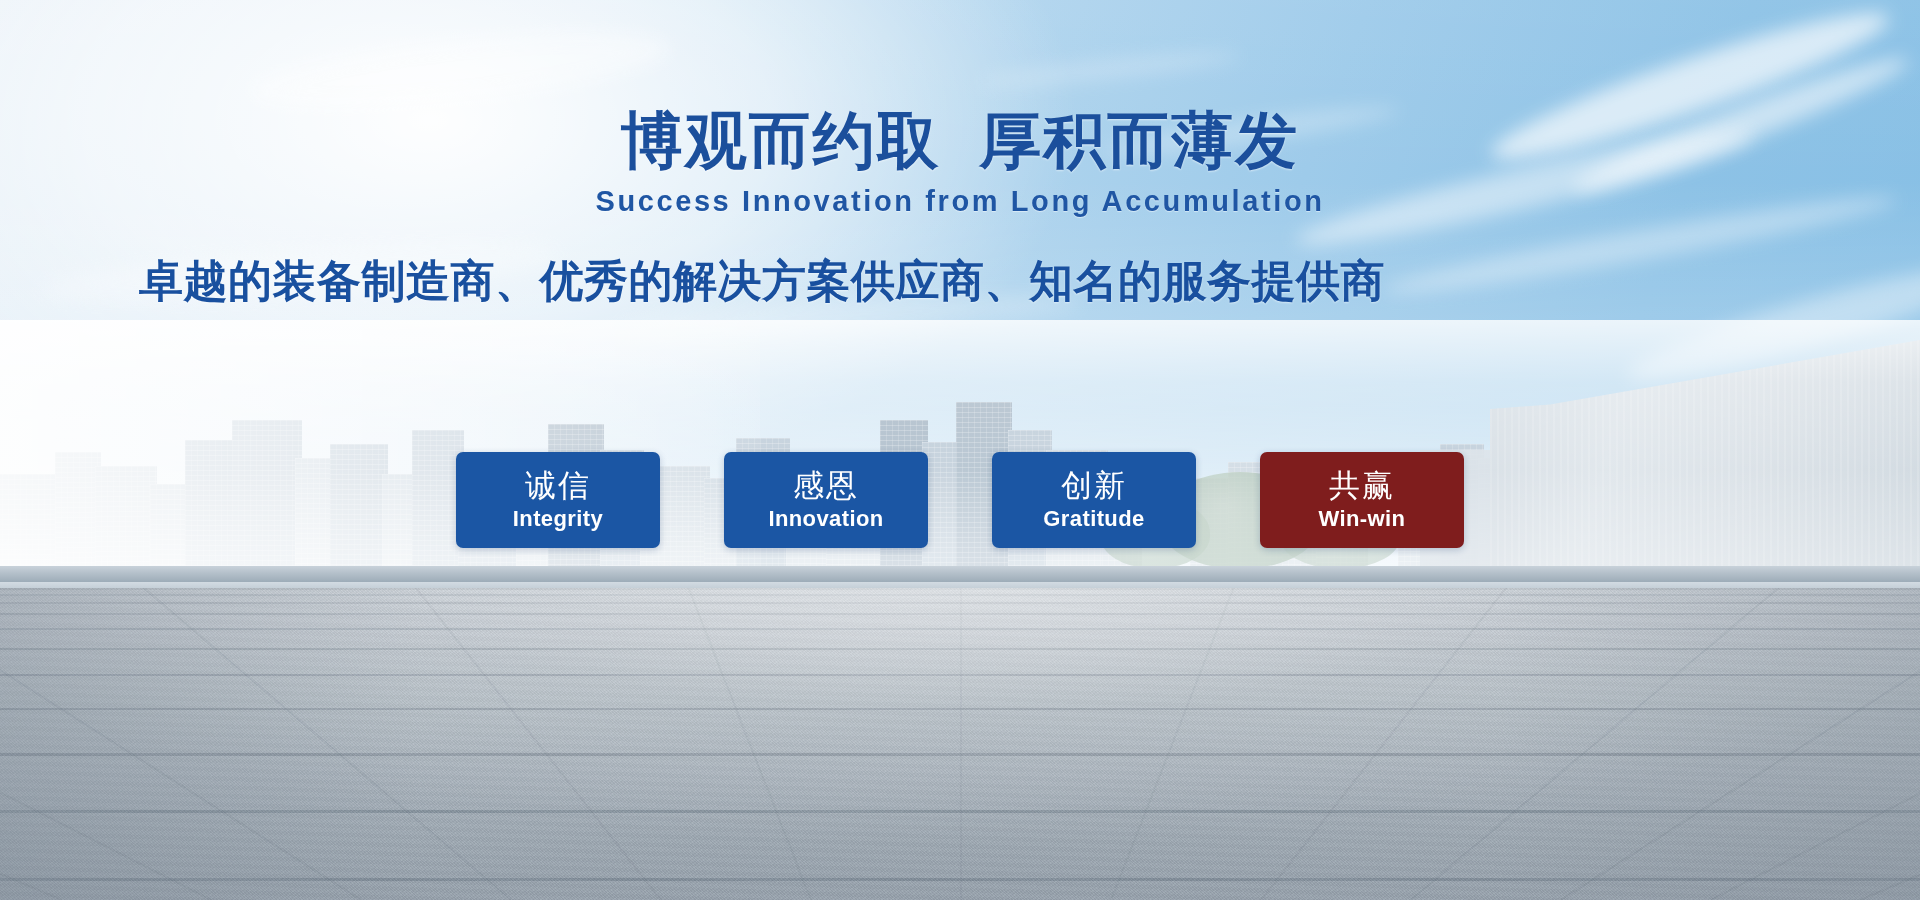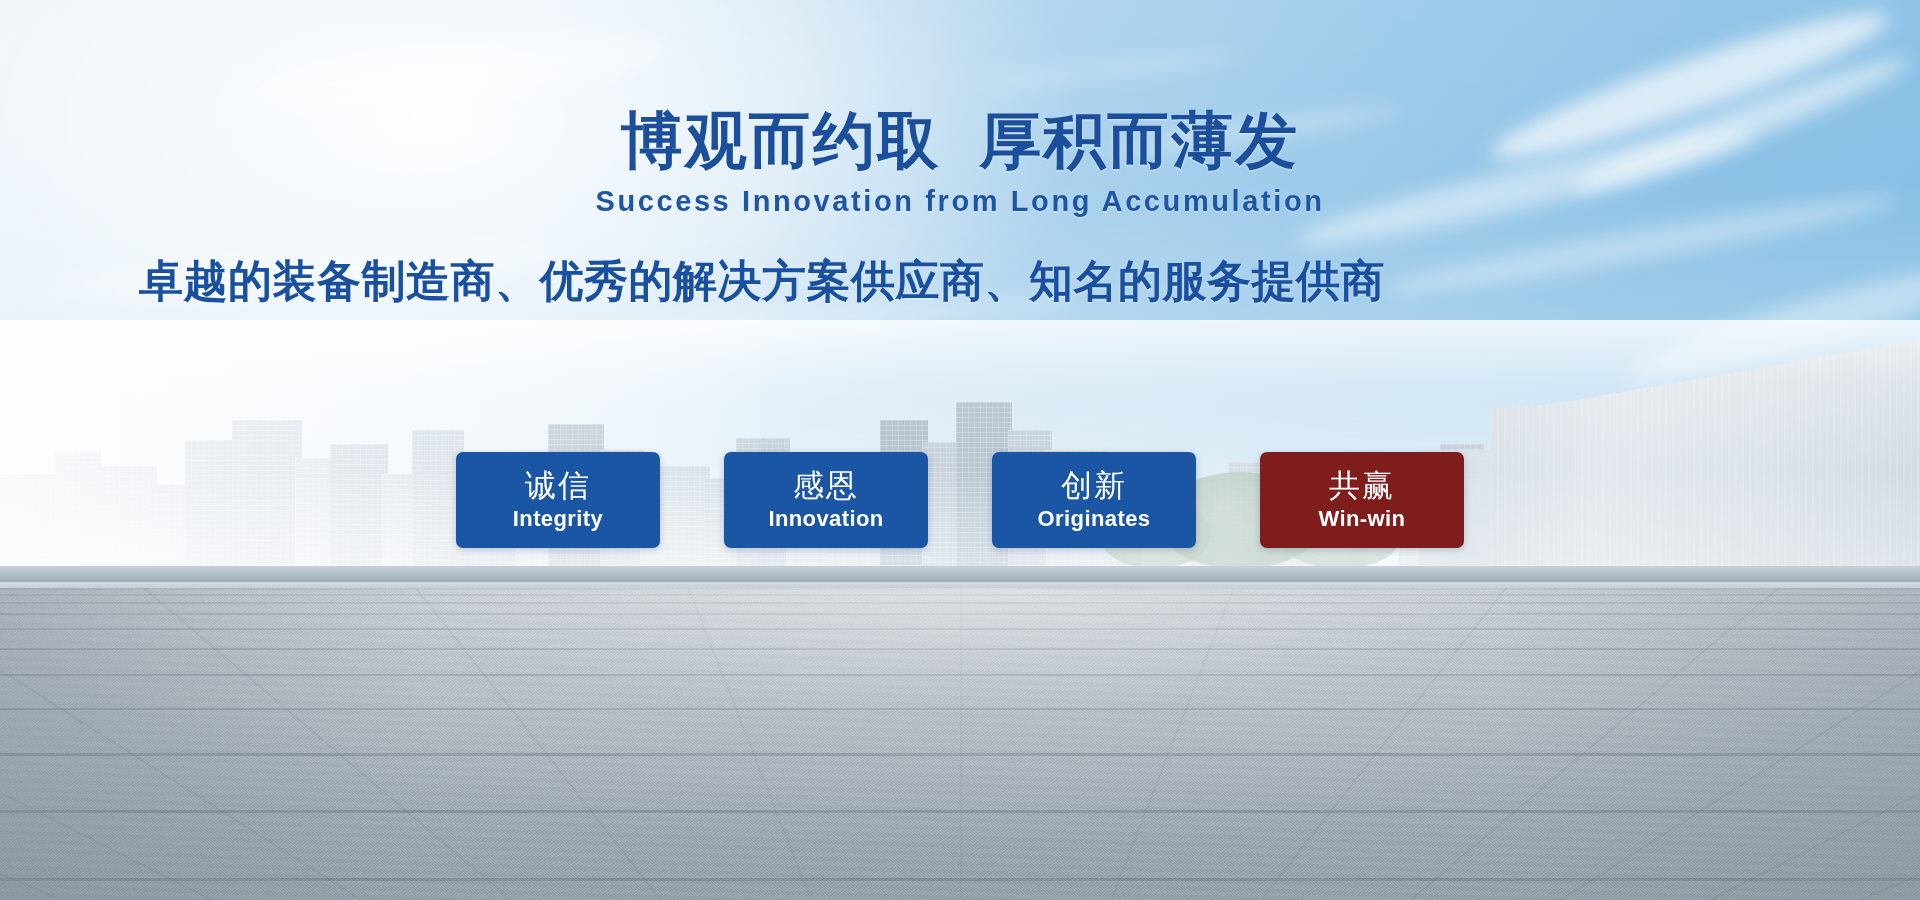--- a/index.html
+++ b/index.html
@@ -333,21 +333,21 @@
         <div class="value-box" style="background: rgb(27, 86, 164);">
           <div class="value-cn">诚信</div>
           <div class="value-en">Integrity</div>
         </div>
         <div class="value-box" style="background: rgb(27, 86, 164);">
           <div class="value-cn">感恩</div>
           <div class="value-en">Innovation</div>
         </div>
         <div class="value-box" style="background: rgb(27, 86, 164);">
           <div class="value-cn">创新</div>
-          <div class="value-en">Originates</div>
+          <div class="value-en">Gratitude</div>
         </div>
         <div class="value-box" style="background: #7f1d1d;">
           <div class="value-cn">共赢</div>
           <div class="value-en">Win-win</div>
         </div>
       </div>
   </div>
 
 </div>
 

